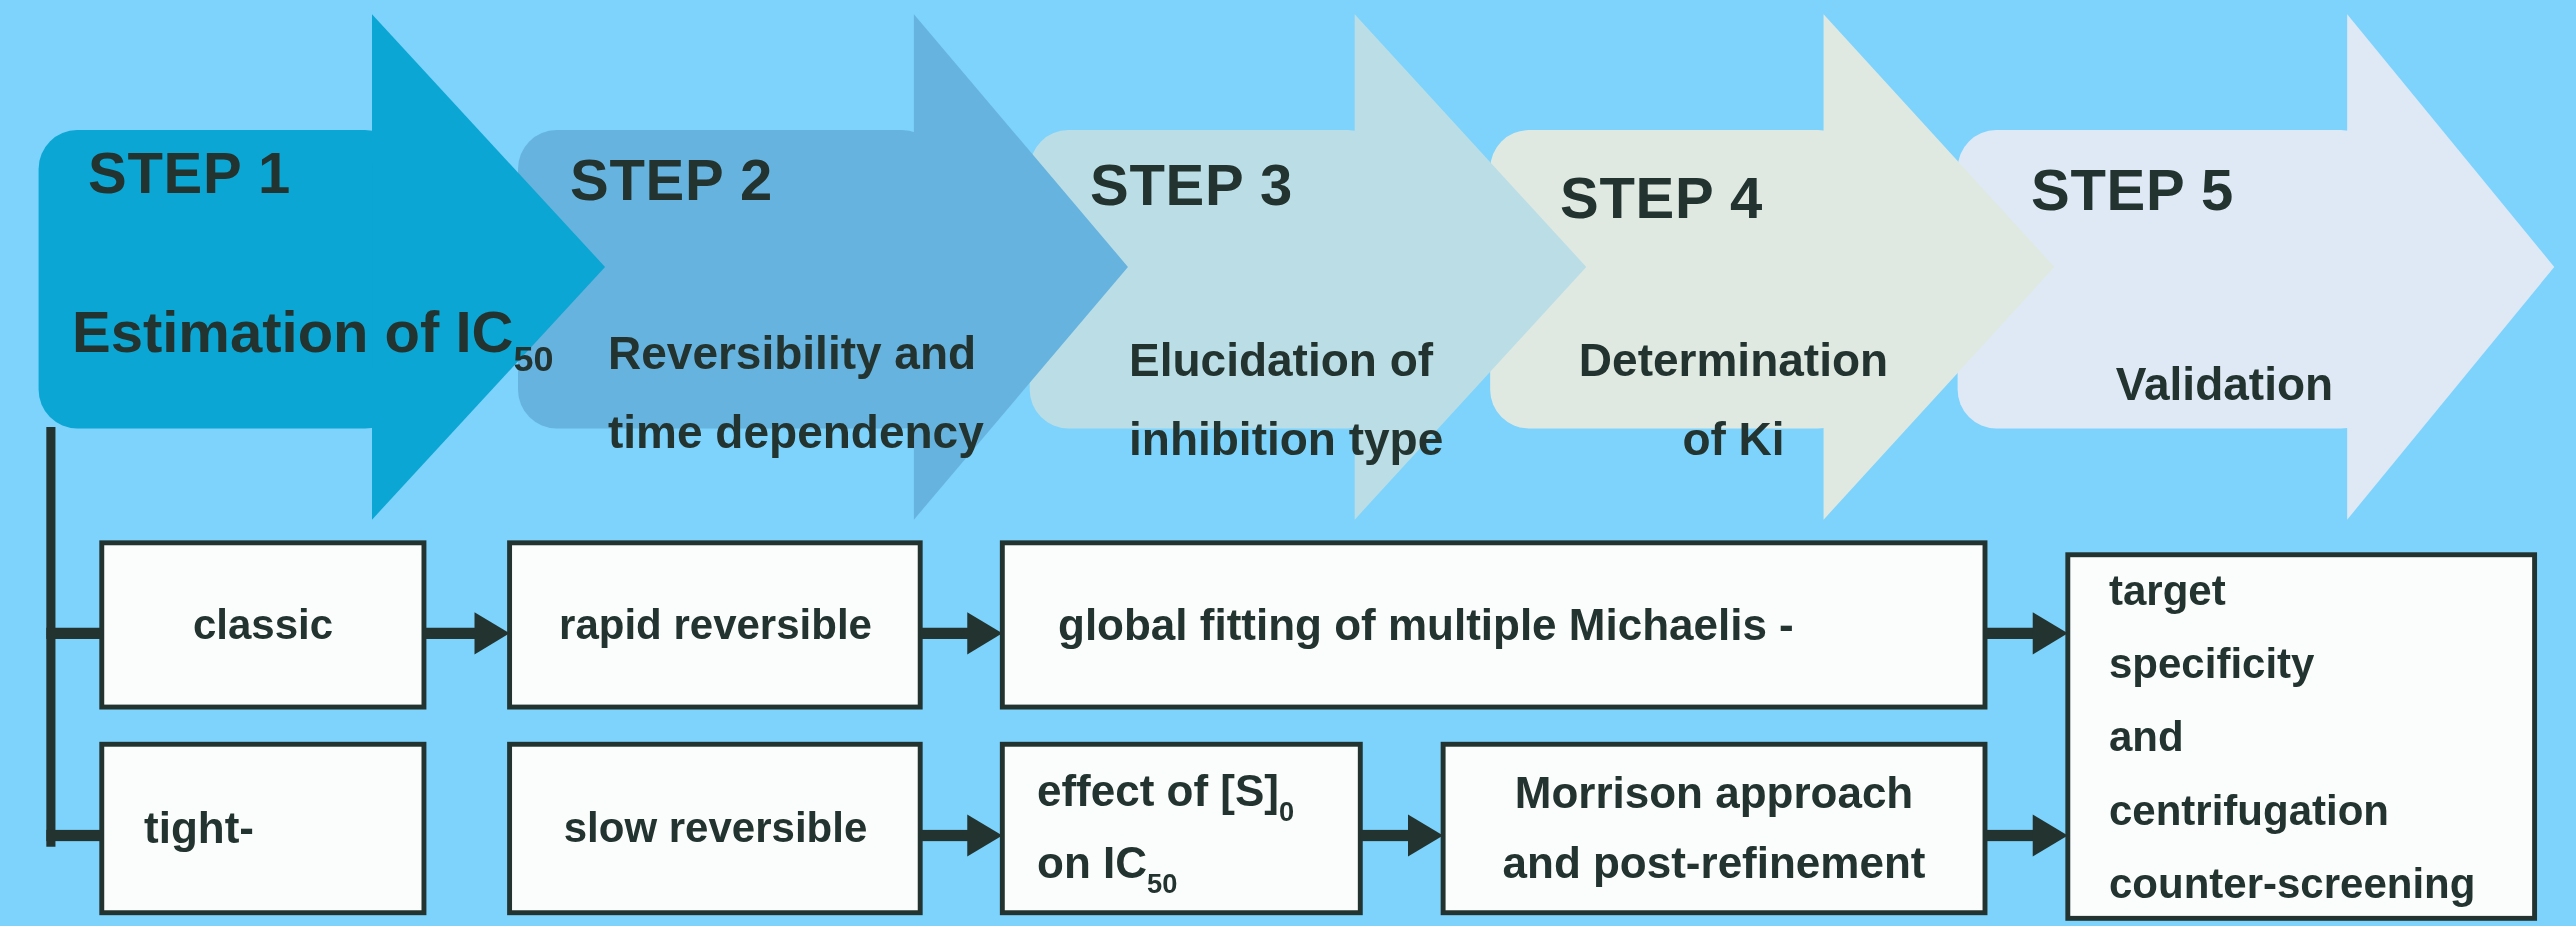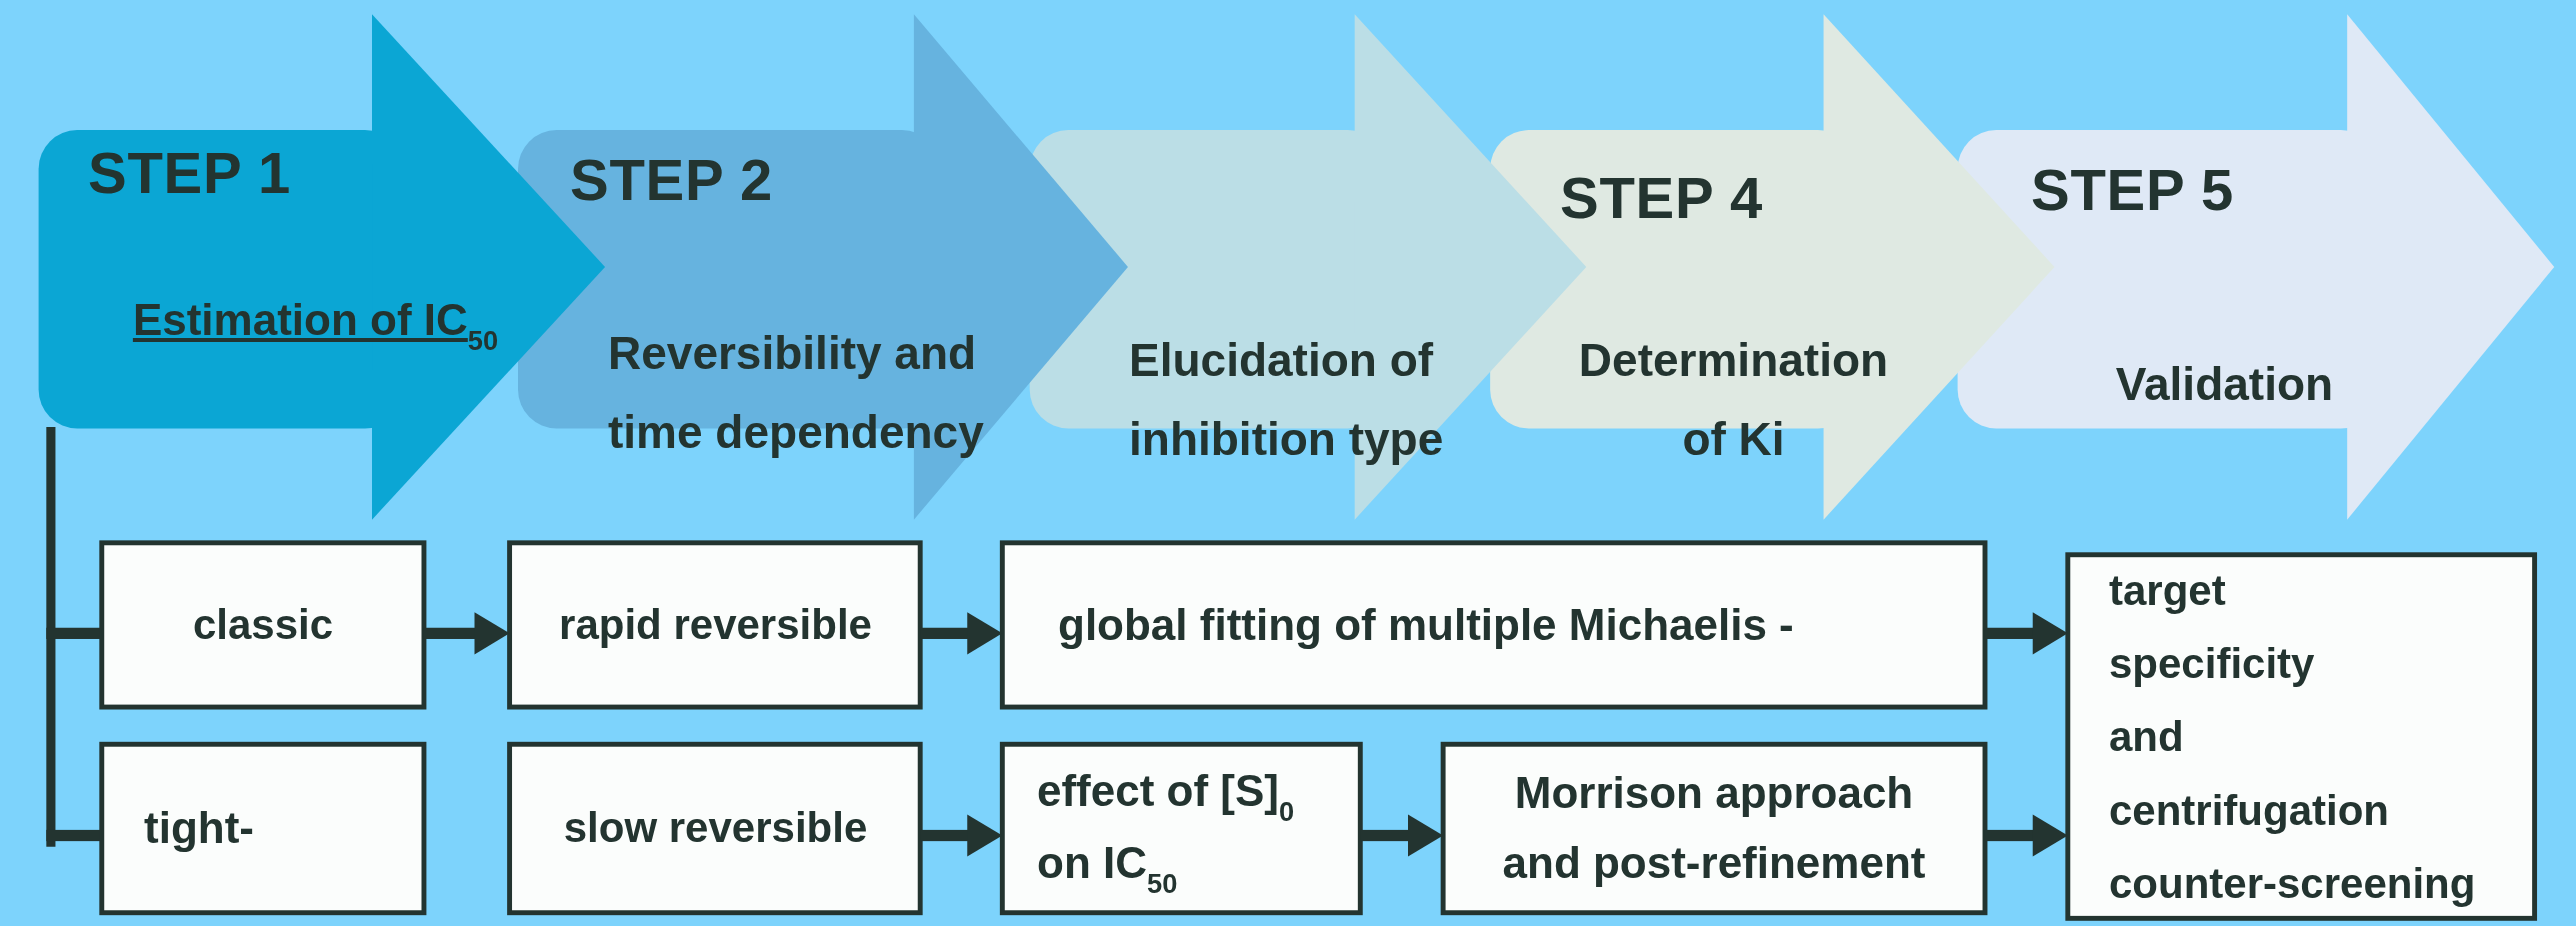--- a/index.html
+++ b/index.html
@@ -91,24 +91,25 @@
       <polygon class="ink" points="2006,1160 2056,1190 2006,1220"></polygon>
     </g>
     <g>
       <rect class="ink" x="2828" y="1182" width="76" height="16"></rect>
       <polygon class="ink" points="2896,1160 2946,1190 2896,1220"></polygon>
     </g>
   </svg>
 
   <div class="txt step-label" style="left:88px;top:139px;">STEP 1</div>
   <div class="txt step-label" style="left:570px;top:146px;">STEP 2</div>
+  <div class="txt step-label" style="left:1090px;top:151px;">STEP 3</div>
   <div class="txt step-label" style="left:1560px;top:164px;">STEP 4</div>
   <div class="txt step-label" style="left:2031px;top:156px;">STEP 5</div>
 
-  <div class="txt step-desc center" style="left:84px;top:282px;width:463px;font-size:44px;text-decoration:underline;">
+  <div class="txt step-desc center" style="left:72px;top:282px;width:463px;font-size:58px;">
     <span>Estimation of IC</span><sub class="s">50</sub>
   </div>
   <div class="txt step-desc" style="left:608px;top:314px;">
     <div>Reversibility and</div>
     <div>time dependency</div>
   </div>
   <div class="txt step-desc" style="left:1129px;top:321px;">
     <div>Elucidation of</div>
     <div>inhibition type</div>
   </div>

